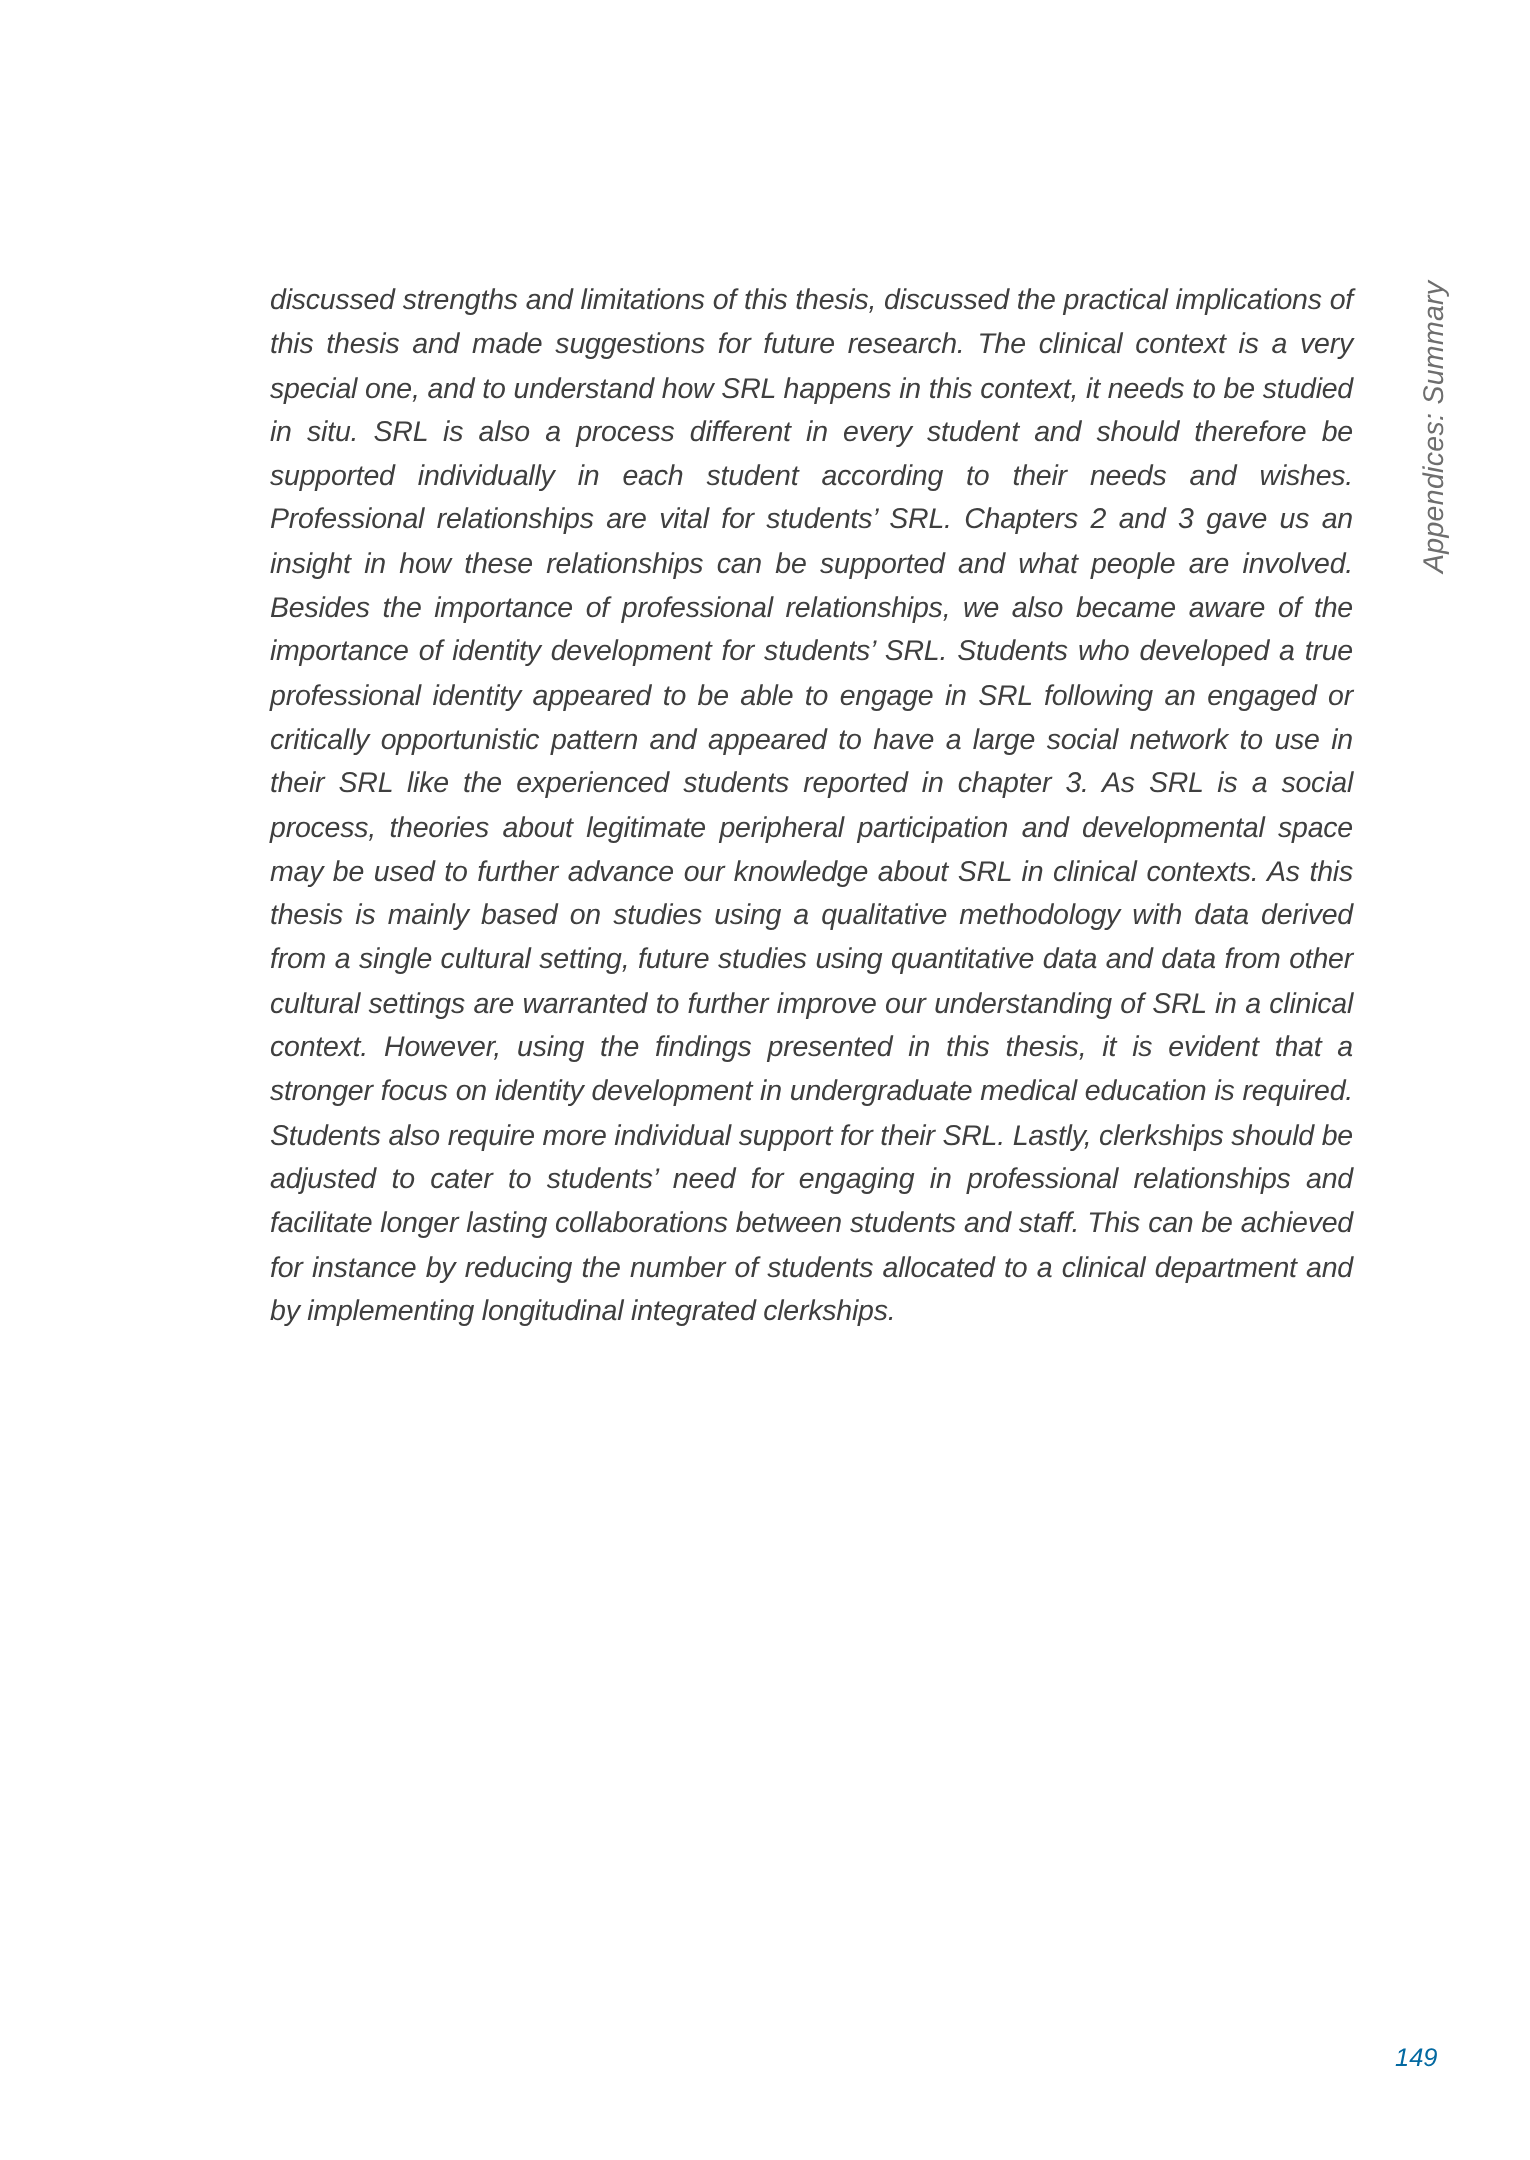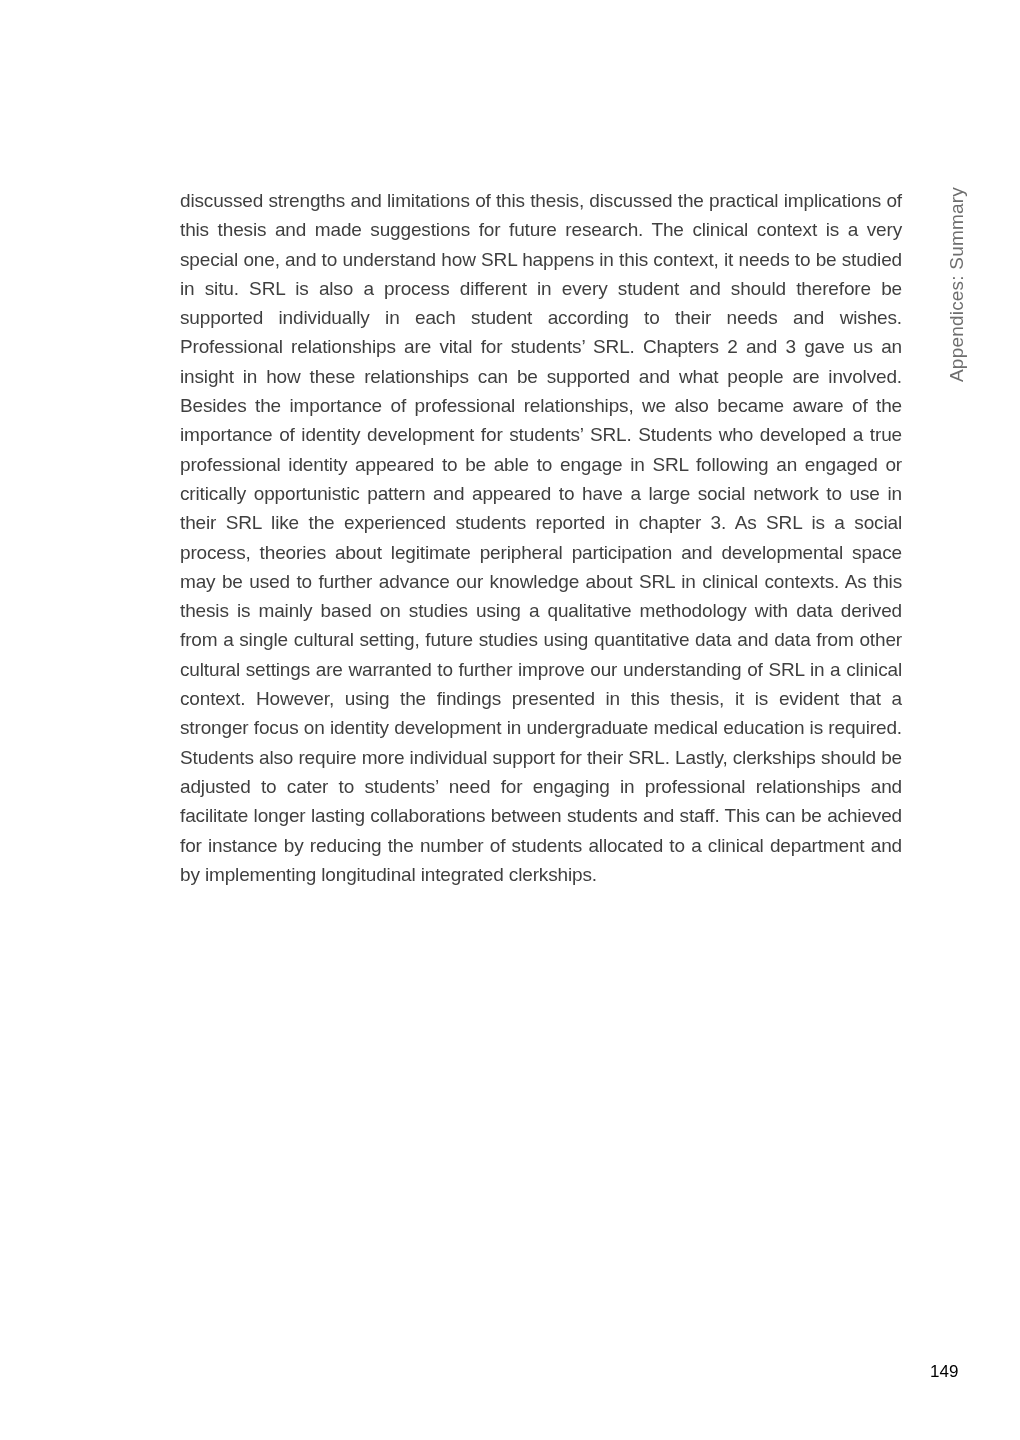--- a/index.html
+++ b/index.html
@@ -7,20 +7,21 @@
     padding: 0;
     background: #ffffff;
   }
   .page {
     position: relative;
     width: 1020px;
     height: 1440px;
     background: #ffffff;
     font-family: "Liberation Sans", "DejaVu Sans", sans-serif;
     overflow: hidden;
+    font-style: italic;
   }
   .content {
     position: absolute;
     left: 180px;
     top: 186px;
     width: 722px;
   }
   .body-text {
     margin: 0;
     font-size: 19px;
@@ -41,21 +42,21 @@
     font-size: 19px;
     color: #6e6e6e;
     letter-spacing: 0.2px;
     white-space: nowrap;
   }
   .page-number {
     position: absolute;
     left: 930px;
     top: 1362px;
     font-size: 17px;
-    color: #000000;
+    color: #0369a1;
   }
 </style>
 </head>
 <body>
 
 <div class="page">
 
   <main class="content">
     <p class="body-text">discussed strengths and limitations of this thesis, discussed the practical implications of this thesis and made suggestions for future research. The clinical context is a very special one, and to understand how SRL happens in this context, it needs to be studied in situ. SRL is also a process different in every student and should therefore be supported individually in each student according to their needs and wishes. Professional relationships are vital for students’ SRL. Chapters 2 and 3 gave us an insight in how these relationships can be supported and what people are involved. Besides the importance of professional relationships, we also became aware of the importance of identity development for students’ SRL. Students who developed a true professional identity appeared to be able to engage in SRL following an engaged or critically opportunistic pattern and appeared to have a large social network to use in their SRL like the experienced students reported in chapter 3. As SRL is a social process, theories about legitimate peripheral participation and developmental space may be used to further advance our knowledge about SRL in clinical contexts. As this thesis is mainly based on studies using a qualitative methodology with data derived from a single cultural setting, future studies using quantitative data and data from other cultural settings are warranted to further improve our understanding of SRL in a clinical context. However, using the findings presented in this thesis, it is evident that a stronger focus on identity development in undergraduate medical education is required. Students also require more individual support for their SRL. Lastly, clerkships should be adjusted to cater to students’ need for engaging in professional relationships and facilitate longer lasting collaborations between students and staff. This can be achieved for instance by reducing the number of students allocated to a clinical department and by implementing longitudinal integrated clerkships.</p>
   </main>

